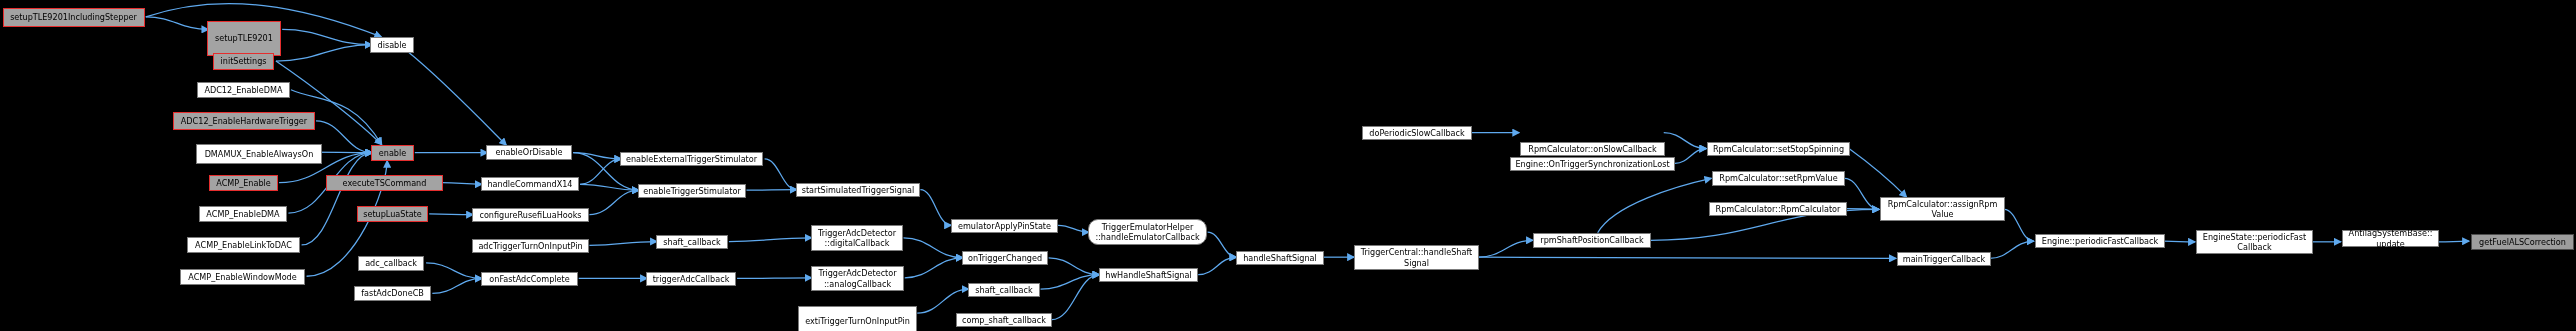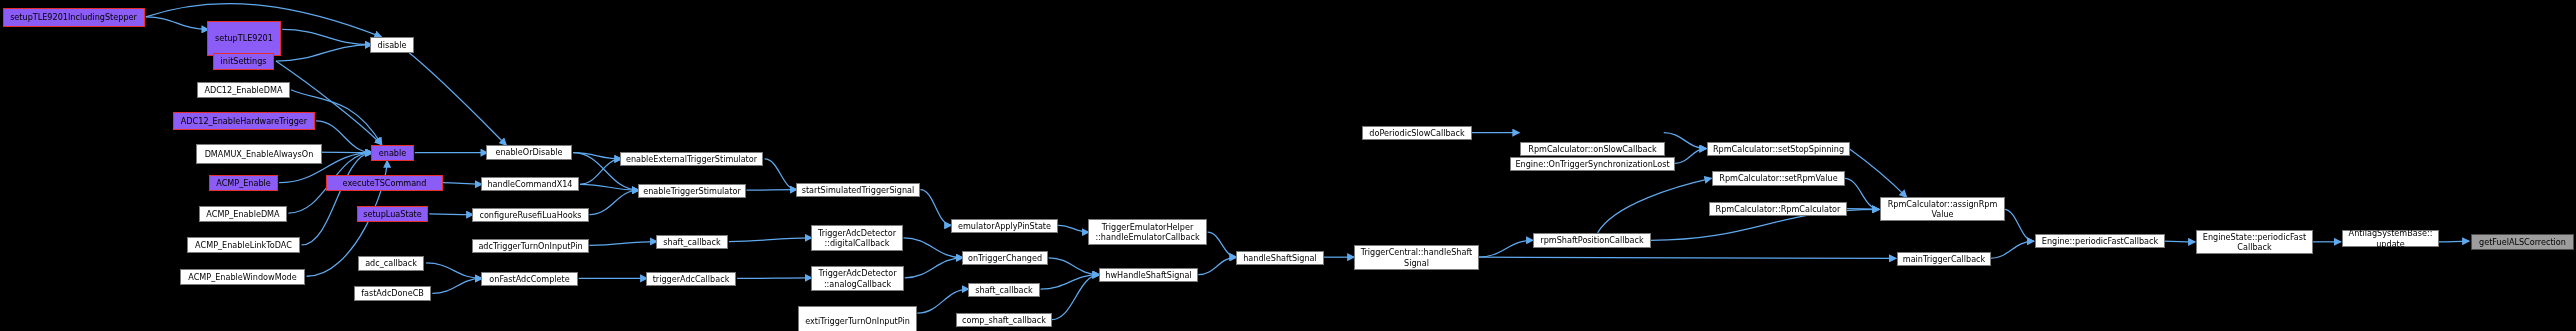--- a/index.html
+++ b/index.html
@@ -18,21 +18,21 @@
     border:1.3px solid #7b7b7b;
     color:#000;
     font-size:8.1px;
     line-height:1.25;
     display:flex;align-items:center;justify-content:center;
     text-align:center;
     white-space:pre-line;
     padding:0.6px 2.5px;
     cursor:pointer;
   }
-  .node.red{border-color:#e62e2e;background:#8b5cf6;}
+  .node.red{border-color:#e62e2e;background:#a3a3a3;}
   .node.target{background:#9d9d9d;border-color:#4d4d4d;}
 </style>
 </head>
 <body>
 
 <div class="canvas">
   <svg id="edge-layer" width="2576" height="331" viewBox="0 0 4111 529" xmlns="http://www.w3.org/2000/svg">
     <defs>
       <marker id="arrow" viewBox="0 0 10 10" refX="8.5" refY="5" markerWidth="6.5" markerHeight="6.5" orient="auto-start-reverse">
         <path d="M0 0 L10 5 L0 10 z" fill="#5fa9ee"></path>
@@ -122,21 +122,21 @@
       <div class="node" style="left: 638px; top: 184px; width: 108px; height: 13.8px;">enableTriggerStimulator</div>
       <div class="node" style="left: 656px; top: 235px; width: 72px; height: 13.8px;">shaft_callback</div>
       <div class="node" style="left: 646px; top: 272px; width: 90px; height: 13.8px;">triggerAdcCallback</div>
       <div class="node" style="left: 796px; top: 183px; width: 124px; height: 13.8px;">startSimulatedTriggerSignal</div>
       <div class="node" style="left: 811px; top: 225px; width: 92px; height: 26px;">TriggerAdcDetector
 ::digitalCallback</div>
       <div class="node" style="left: 811px; top: 266px; width: 93px; height: 25px;">TriggerAdcDetector
 ::analogCallback</div>
       <div class="node" style="left: 798px; top: 306px; width: 119px; height: 31px;">extiTriggerTurnOnInputPin</div>
       <div class="node" style="left: 951px; top: 219px; width: 107px; height: 13.8px;">emulatorApplyPinState</div>
-      <div class="node" style="left: 1088px; top: 219px; width: 119px; height: 26px;">TriggerEmulatorHelper
+      <div class="node" style="left: 1088px; top: 219px; width: 119px; height: 26px; border-radius: 10px;">TriggerEmulatorHelper
 ::handleEmulatorCallback</div>
       <div class="node" style="left: 962px; top: 251px; width: 86px; height: 13.8px;">onTriggerChanged</div>
       <div class="node" style="left: 1099px; top: 268px; width: 99px; height: 13.8px;">hwHandleShaftSignal</div>
       <div class="node" style="left: 968px; top: 283px; width: 72px; height: 13.8px;">shaft_callback</div>
       <div class="node" style="left: 956px; top: 313px; width: 96px; height: 13.8px;">comp_shaft_callback</div>
       <div class="node" style="left: 1236px; top: 251px; width: 88px; height: 13.8px;">handleShaftSignal</div>
       <div class="node" style="left: 1354px; top: 245px; width: 125px; height: 25px;">TriggerCentral::handleShaft
 Signal</div>
       <div class="node" style="left: 1362px; top: 126px; width: 110px; height: 13.8px;">doPeriodicSlowCallback</div>
       <div class="node" style="left: 1520px; top: 126px; width: 145px; height: 13.8px; margin-top: 16px;">RpmCalculator::onSlowCallback</div>

